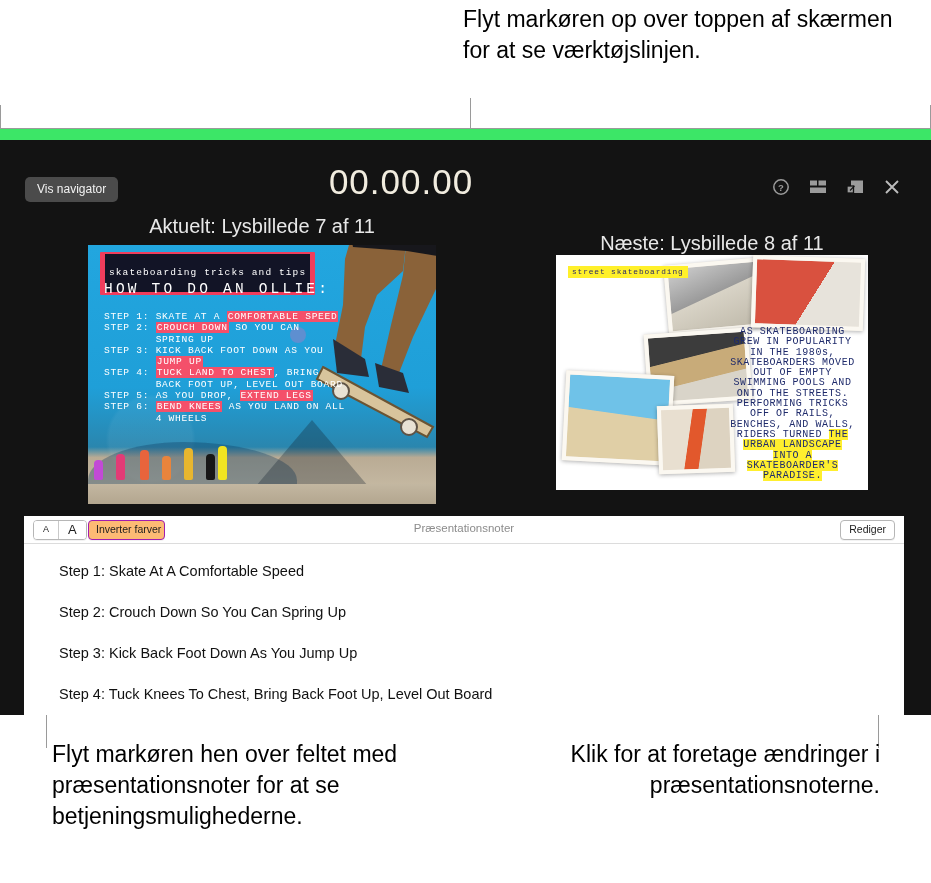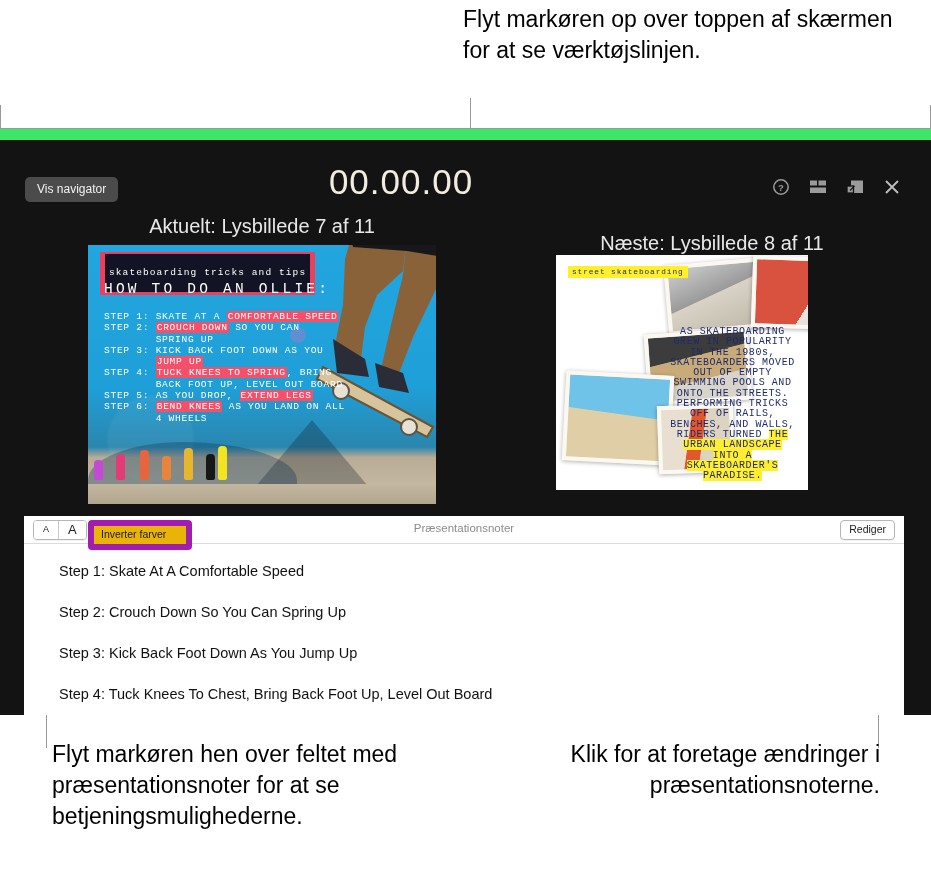--- a/index.html
+++ b/index.html
@@ -126,21 +126,21 @@
   #slide-current {
     position: absolute;
     left: 88px; top: 245px;
     width: 348px; height: 259px;
     background: #1da7e0;
     overflow: hidden;
   }
   #slide-next {
     position: absolute;
     left: 556px; top: 255px;
-    width: 252px; height: 235px;
+    width: 312px; height: 235px;
     background: #ffffff;
     overflow: hidden;
   }
 
   
   .sky {
     position: absolute; left: 0; top: 0; right: 0; bottom: 0;
     background:
       radial-gradient(circle at 18% 75%, rgba(255,255,255,0.05) 0 12%, transparent 13%),
       linear-gradient(180deg,#22a6df 0%, #1f9fd8 55%, #2a86ae 78%, #b9ab94 82%, #ccc0aa 100%);
@@ -281,26 +281,26 @@
     line-height: 15px;
     background: #ffffff;
   }
   .seg > div + div { border-left: 1px solid #c9c9c9; }
   #seg-font { left: 9px; top: 4px; }
   #font-small { font-size: 9px; }
   #font-large { font-size: 13px; }
   #invert-btn {
     position: absolute;
     left: 64px; top: 4px;
-    border: 6px solid #a21caf;
+    border: 1px solid #a21caf;
     border-radius: 4px;
-    background: #eab308;
+    background: #fdba74;
     color: #1c1c1c;
     font-size: 10.5px;
-    padding: 2px 20px 3px 7px;
+    padding: 2px 3px 3px 7px;
     line-height: 13px;
     box-shadow: 0 1px 0 rgba(0,0,0,0.05);
     font-family: "Liberation Sans", sans-serif;
   }
   #notes-title {
     position: absolute;
     left: 0; top: 6px;
     width: 880px;
     text-align: center;
     color: #8c8c8c;
@@ -415,21 +415,21 @@
     <div class="title-band">
       <span class="tb-inner">skateboarding tricks and tips</span>
     </div>
     <div class="slide-heading">HOW TO DO AN OLLIE:</div>
     <div class="steps" id="current-steps">
         <div class="row"><span>STEP 1: SKATE AT A </span><span class="hl">COMFORTABLE SPEED</span></div>
         <div class="row"><span>STEP 2: </span><span class="hl">CROUCH DOWN</span><span> SO YOU CAN</span></div>
         <div class="row"><span>        SPRING UP</span></div>
         <div class="row"><span>STEP 3: KICK BACK FOOT DOWN AS YOU</span></div>
         <div class="row"><span>        </span><span class="hl">JUMP UP</span></div>
-        <div class="row"><span>STEP 4: </span><span class="hl">TUCK KNEES TO SPRING</span><span>, BRING</span></div>
+        <div class="row"><span>STEP 4: </span><span class="hl">TUCK LAND TO CHEST</span><span>, BRING</span></div>
         <div class="row"><span>        BACK FOOT UP, LEVEL OUT BOARD</span></div>
         <div class="row"><span>STEP 5: AS YOU DROP, </span><span class="hl">EXTEND LEGS</span></div>
         <div class="row"><span>STEP 6: </span><span class="hl">BEND KNEES</span><span> AS YOU LAND ON ALL</span></div>
         <div class="row"><span>        4 WHEELS</span></div>
       </div>
 
     <div class="figure" style="left:6px;  background:#c24ad6; height:20px;"></div>
     <div class="figure" style="left:28px; background:#e23b76; height:26px;"></div>
     <div class="figure" style="left:52px; background:#e8643c; height:30px;"></div>
     <div class="figure" style="left:74px; background:#e8843c; height:24px;"></div>

